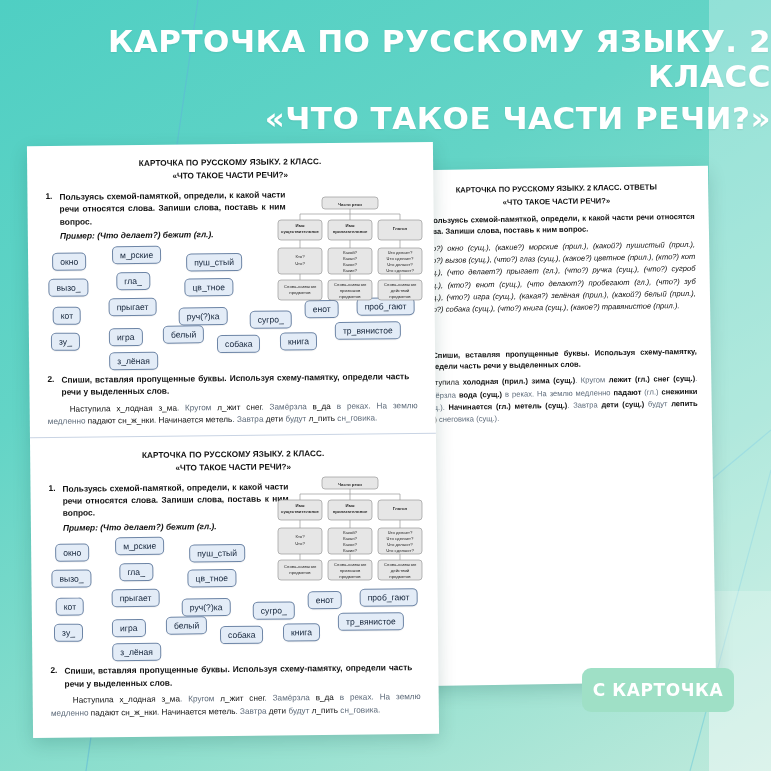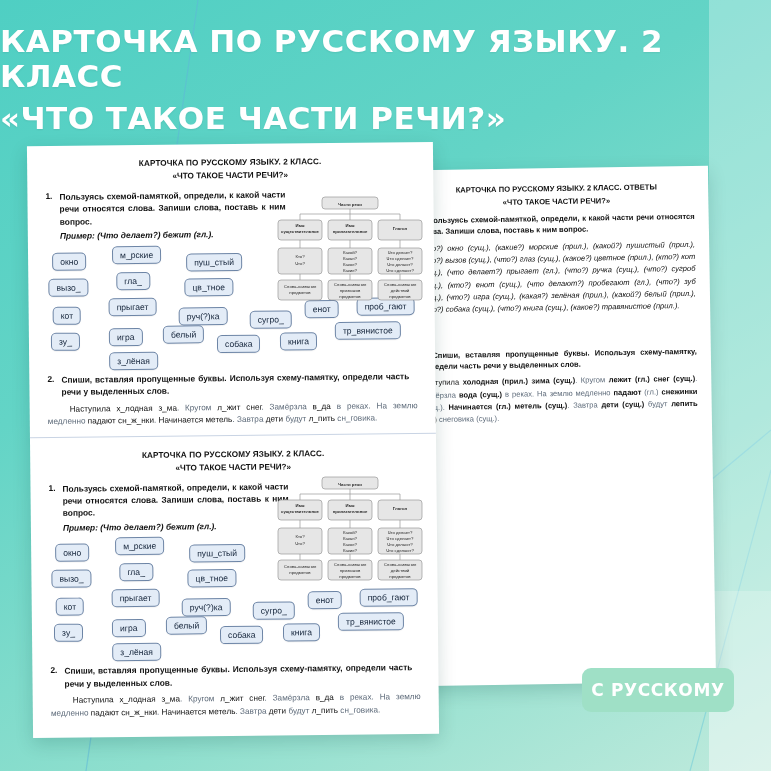--- a/index.html
+++ b/index.html
@@ -7,21 +7,21 @@
     width:771px;height:771px;overflow:hidden;position:relative;
     font-family:"Liberation Sans","DejaVu Sans",sans-serif;
     background:linear-gradient(150deg,#4fcfc3 0%,#63d4c6 35%,#8fdfce 70%,#bfeadc 100%);
   }
   .bg-deco{position:absolute;inset:0;overflow:hidden;pointer-events:none;}
   .bg-deco svg{position:absolute;inset:0;}
   .band{position:absolute;right:0;top:0;width:62px;height:771px;background:rgba(255,255,255,.30);}
   .band2{position:absolute;right:0;bottom:0;width:62px;height:180px;background:rgba(255,255,255,.22);}
 
   
-  .title-wrap{position:absolute;left:0;top:24px;width:771px;text-align:left;z-index:6;}
+  .title-wrap{position:absolute;left:0;top:24px;width:771px;text-align:right;z-index:6;}
   .title-line{
     color:#ffffff;font-weight:900;letter-spacing:.5px;
     font-family:"DejaVu Sans",sans-serif;
     text-transform:uppercase;line-height:1.12;
     text-shadow:0 1px 2px rgba(0,0,0,.07);
   }
   .title-line.l1{font-size:31px;}
   .title-line.l2{font-size:31px;margin-top:8px;}
 
   
@@ -306,14 +306,14 @@
         <text x="74" y="100">признаков</text>
         <text x="74" y="106">предметов</text>
       <text x="124" y="94">Слова-названия</text>
         <text x="124" y="100">действий</text>
         <text x="124" y="106">предметов</text>
     </g>
   </svg>
 </div>
 
 <div class="badge">
-  <span>С РУССКОМУ</span>
+  <span>С КАРТОЧКА</span>
 </div>
 
 </body></html>

